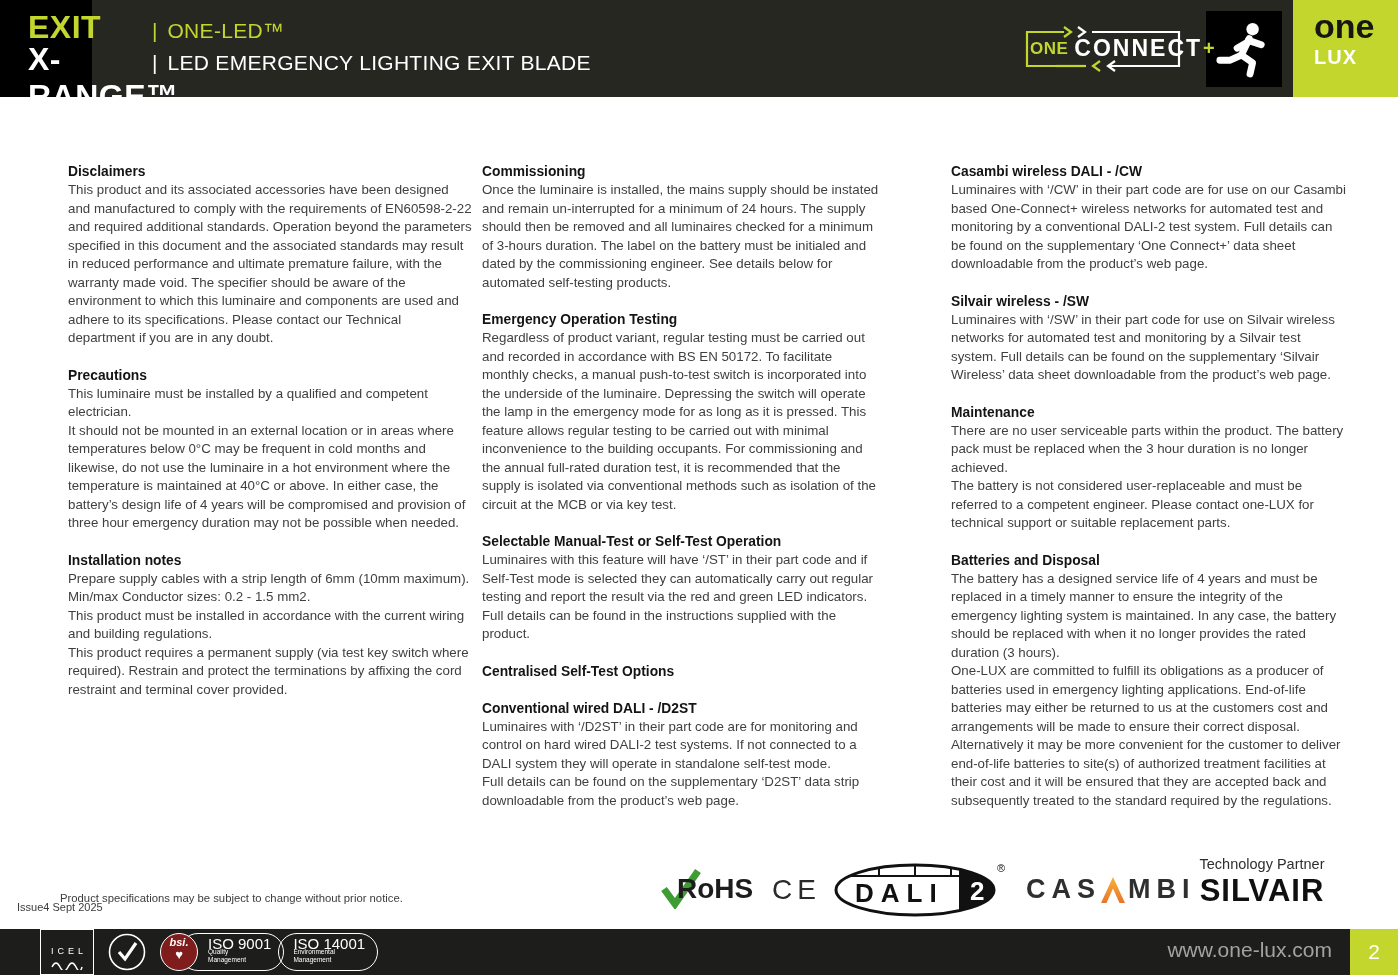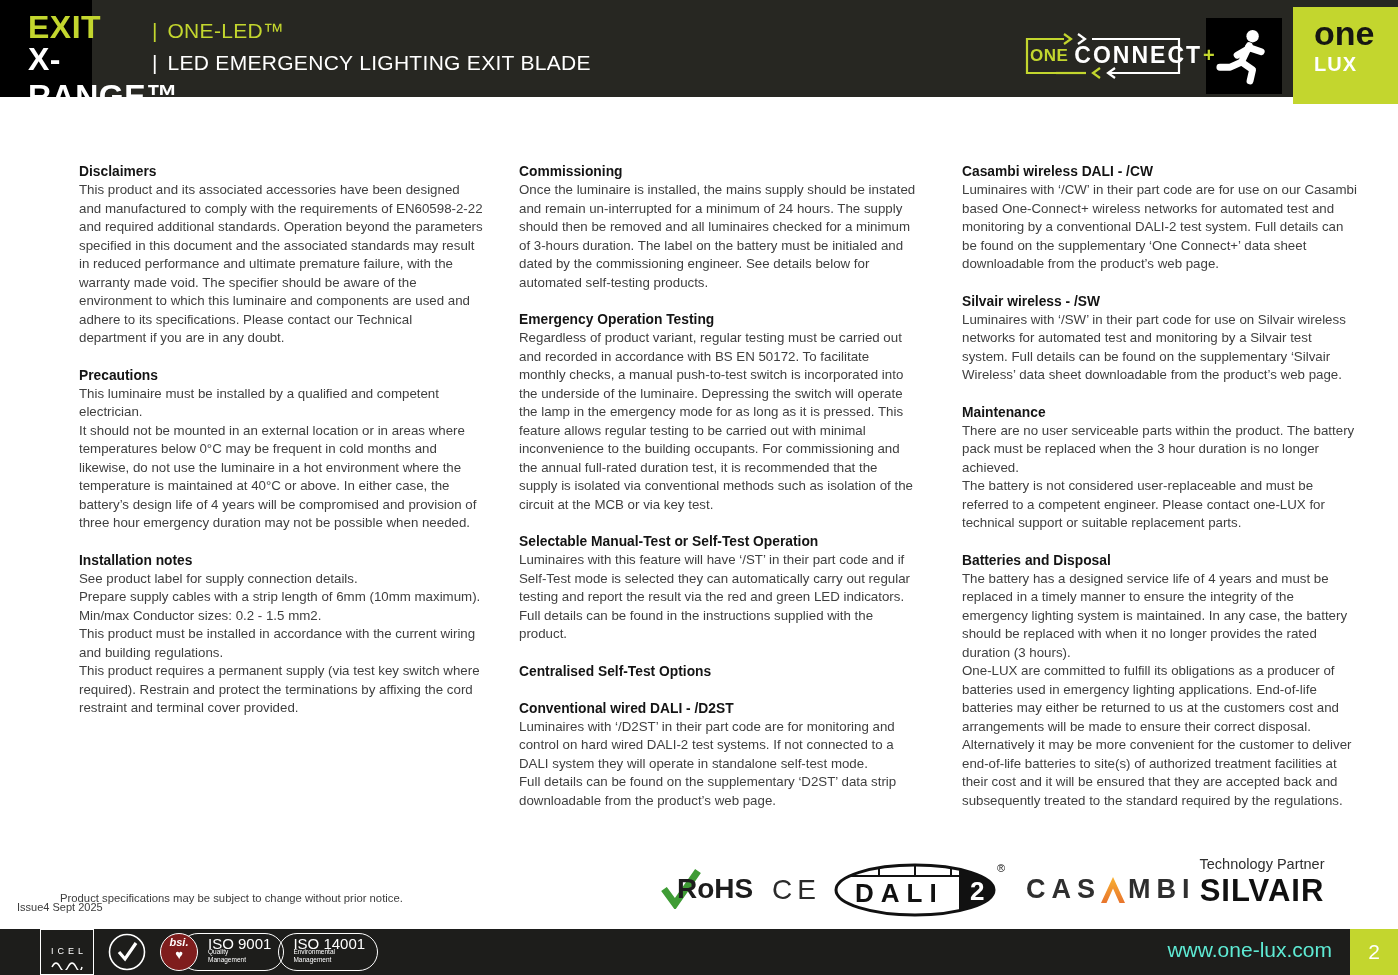--- a/index.html
+++ b/index.html
@@ -12,37 +12,37 @@
   .titles{position:absolute;left:28px;top:9px;z-index:2;}
   .trow{display:flex;align-items:baseline;height:32px;}
   .trow .main{width:124px;font-weight:bold;font-size:32px;letter-spacing:.5px;}
   .exit{color:#c3d62e;}
   .range{color:#ffffff;}
   .sep1{color:#c3d62e;font-size:21px;margin-right:10px;}
   .sep2{color:#ffffff;font-size:21px;margin-right:10px;}
   .series{color:#c3d62e;font-size:21px;letter-spacing:.3px;}
   .subtitle{color:#ffffff;font-size:21px;letter-spacing:.3px;}
 
-  .header-right{position:absolute;right:0;top:7px;height:97px;display:flex;align-items:center;}
+  .header-right{position:absolute;right:0;top:0;height:97px;display:flex;align-items:center;}
   .oneconnect{position:relative;width:170px;height:58px;margin-right:20px;}
   .oc-frame{position:absolute;left:0;top:0;}
   .oc-text{position:absolute;left:14px;top:0;height:58px;display:flex;align-items:center;}
   .oc-one{color:#c3d62e;font-weight:bold;font-size:17px;letter-spacing:.5px;}
   .oc-connect{color:#ffffff;font-weight:bold;font-size:23px;letter-spacing:2px;margin-left:6px;}
   .oc-plus{color:#c3d62e;font-weight:bold;font-size:20px;margin-left:1px;}
   .runner{width:76px;height:76px;background:#000000;margin-right:11px;
           display:flex;align-items:center;justify-content:center;}
   .brand{width:105px;height:97px;background:#c3d62e;box-sizing:border-box;padding:11px 0 0 21px;}
   .brand .one{font-size:34px;font-weight:bold;color:#161613;line-height:31px;}
   .brand .lux{font-size:20px;font-weight:bold;color:#ffffff;line-height:30px;letter-spacing:1px;}
 
   
-  .col{position:absolute;top:162px;color:#3f3f3f;font-size:13.3px;line-height:18.5px;margin-left:11px;}
+  .col{position:absolute;top:162px;color:#3f3f3f;font-size:13.3px;line-height:18.5px;}
   #col1{left:68px;width:404px;}
-  #col2{left:508px;width:398px;}
+  #col2{left:482px;width:398px;}
   #col3{left:951px;width:398px;}
   .section{margin-bottom:18px;}
   .sh{margin:0;font-size:13.8px;font-weight:bold;color:#141414;line-height:19px;}
   .section p{margin:0;}
 
   
   .fn{position:absolute;left:60px;top:892px;font-size:11.3px;color:#3c3c3c;}
   .issue{position:absolute;left:17px;top:901px;font-size:11px;color:#3c3c3c;}
 
   
@@ -68,21 +68,21 @@
   .bsi-circle{width:38px;height:38px;border-radius:50%;background:#7f1d1d;border:1.5px solid #fff;
               box-sizing:border-box;color:#fff;text-align:center;z-index:2;padding-top:3px;}
   .bsi-circle .b{font-size:11px;font-weight:bold;font-style:italic;line-height:11px;}
   .bsi-circle .h{font-size:13px;line-height:13px;}
   .pill{height:38px;border:1.5px solid #fff;border-radius:19px;box-sizing:border-box;color:#fff;
         padding:5px 12px 0 14px;}
   .pill1{margin-left:-19px;padding-left:28px;}
   .pill2{margin-left:-6px;}
   .pill .std{font-size:15px;font-weight:normal;line-height:9px;}
   .pill .sub{font-size:6.5px;line-height:7.5px;}
-  .site{position:absolute;right:66px;top:9px;font-size:21px;color:#5eead4;}
+  .site{position:absolute;right:66px;top:9px;font-size:21px;color:#a3a3a3;}
   .pagebox{position:absolute;right:0;top:0;width:48px;height:46px;background:#c3d62e;color:#ffffff;
            font-size:21px;display:flex;align-items:center;justify-content:center;}
 </style>
 </head>
 <body>
 
 <div class="page">
 
   <div class="header">
     <div class="header-black"></div>
@@ -147,21 +147,20 @@
       <h3 class="sh">Disclaimers</h3>
       <p>This product and its associated accessories have been designed and manufactured to comply with the requirements of EN60598-2-22 and required additional standards. Operation beyond the parameters specified in this document and the associated standards may result in reduced performance and ultimate premature failure, with the warranty made void. The specifier should be aware of the environment to which this luminaire and components are used and adhere to its specifications. Please contact our Technical department if you are in any doubt.</p>
     </div>
     <div class="section">
       <h3 class="sh">Precautions</h3>
       <p>This luminaire must be installed by a qualified and competent electrician.</p>
       <p>It should not be mounted in an external location or in areas where temperatures below 0°C may be frequent in cold months and likewise, do not use the luminaire in a hot environment where the temperature is maintained at 40°C or above. In either case, the battery’s design life of 4 years will be compromised and provision of three hour emergency duration may not be possible when needed.</p>
     </div>
     <div class="section">
       <h3 class="sh">Installation notes</h3>
-      <p>See product label for supply connection details.</p>
       <p>Prepare supply cables with a strip length of 6mm (10mm maximum).</p>
       <p>Min/max Conductor sizes: 0.2 - 1.5 mm2.</p>
       <p>This product must be installed in accordance with the current wiring and building regulations.</p>
       <p>This product requires a permanent supply (via test key switch where required). Restrain and protect the terminations by affixing the cord restraint and terminal cover provided.</p>
     </div>
   </div>
 
   <div class="col" id="col2">
     <div class="section">
       <h3 class="sh">Commissioning</h3>

